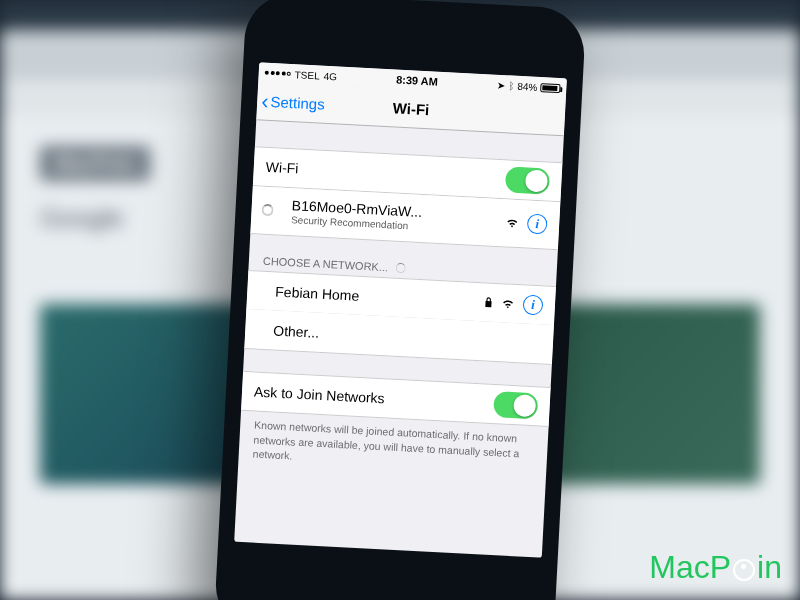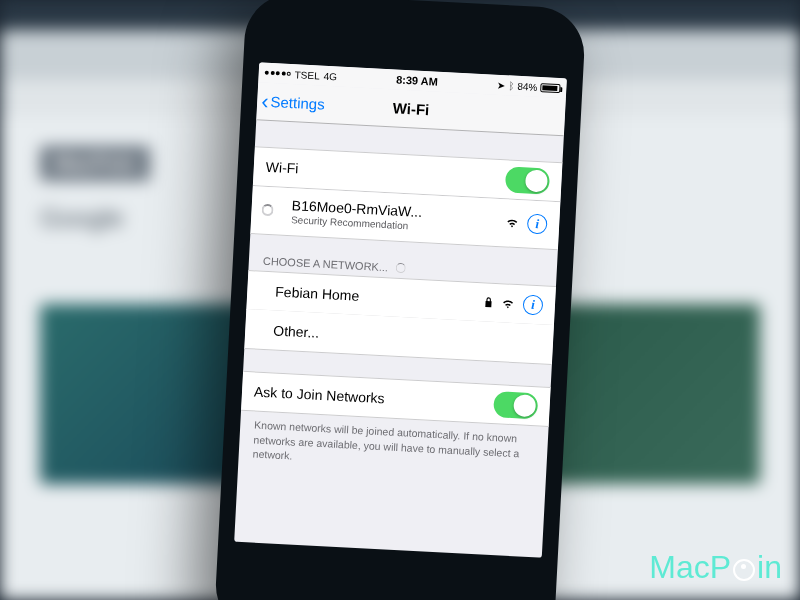--- a/index.html
+++ b/index.html
@@ -142,21 +142,21 @@
       padding: 6px 14px 4px 14px;
       display: flex; align-items: center; gap: 8px;
     }
     .footer-text {
       font-size: 10.5px; color: #6d6d72;
       padding: 6px 14px; line-height: 1.4;
     }
     
     .watermark {
       position: absolute; right: 18px; bottom: 14px;
-      color: #5eead4; font-size: 32px; font-weight: 400;
+      color: #22c55e; font-size: 32px; font-weight: 400;
       font-family: 'Helvetica Neue', sans-serif;
       display: flex; align-items: center; gap: 1px;
     }
     .watermark .o {
       width: 22px; height: 22px; border: 2.5px solid #fff; border-radius: 50%;
       display: inline-flex; align-items: center; justify-content: center;
       margin: 0 1px; position: relative; top: 2px;
     }
     .watermark .o::after {
       content: ''; width: 5px; height: 5px; border-radius: 50%;

